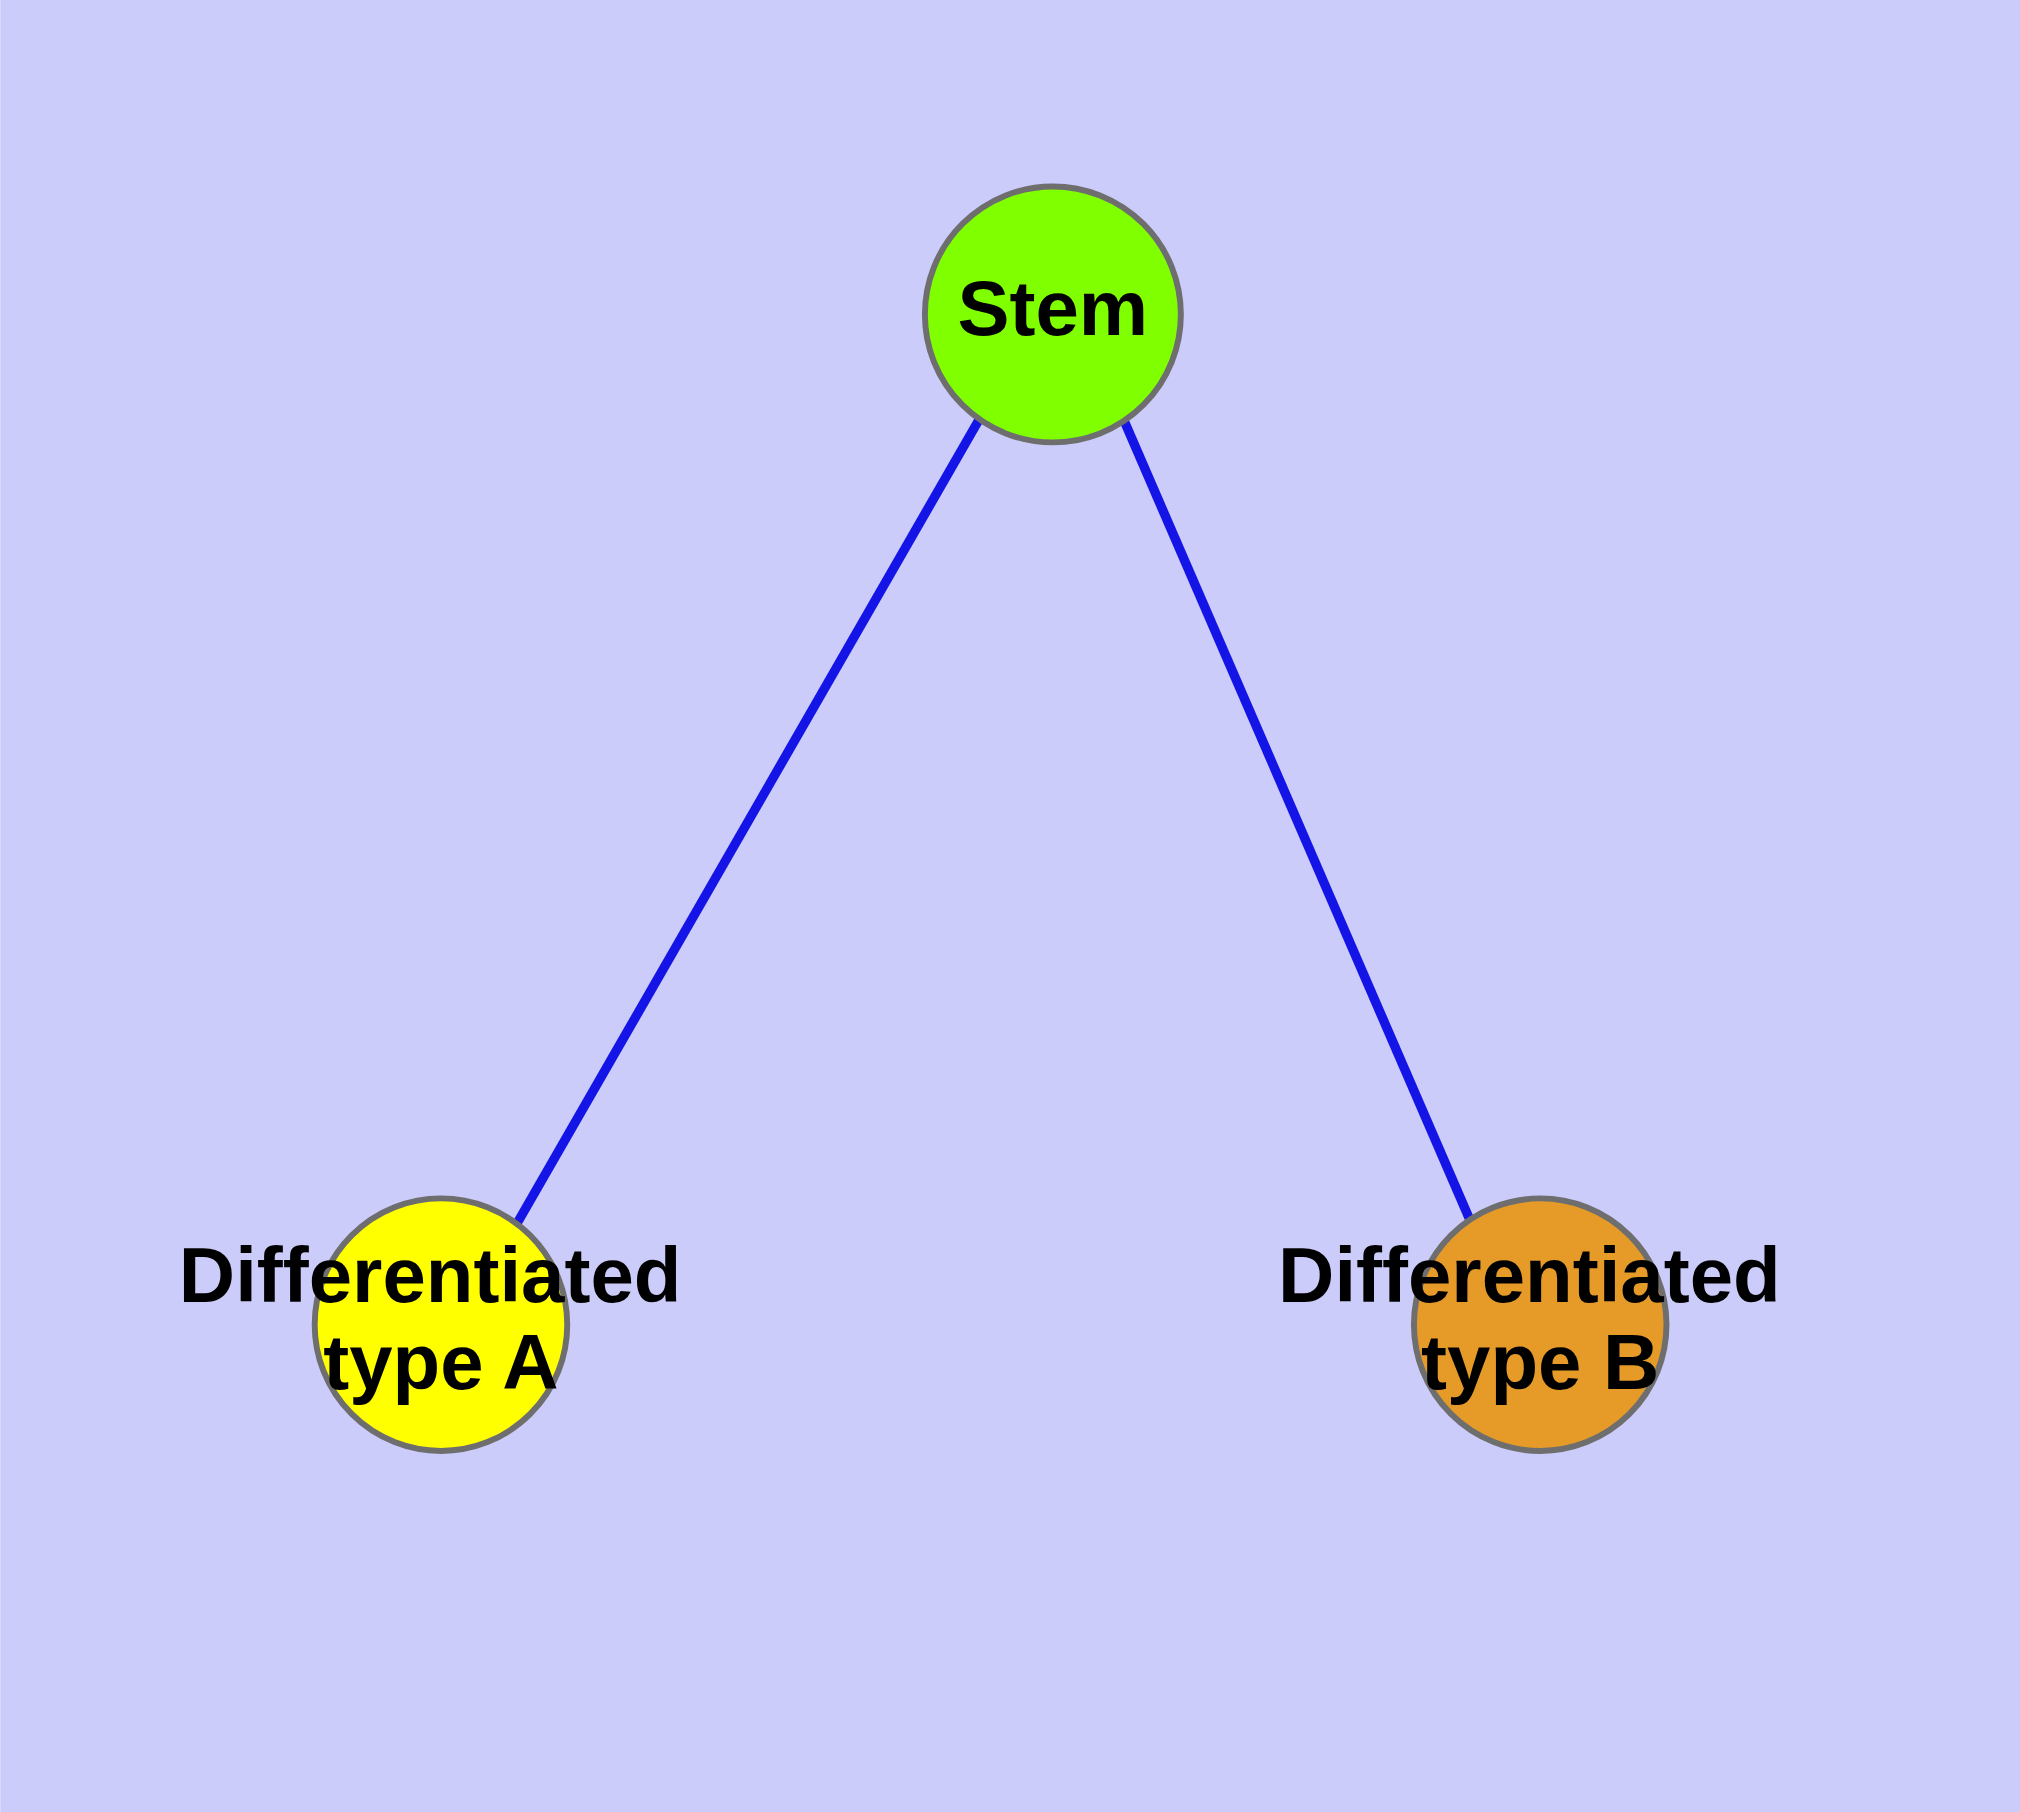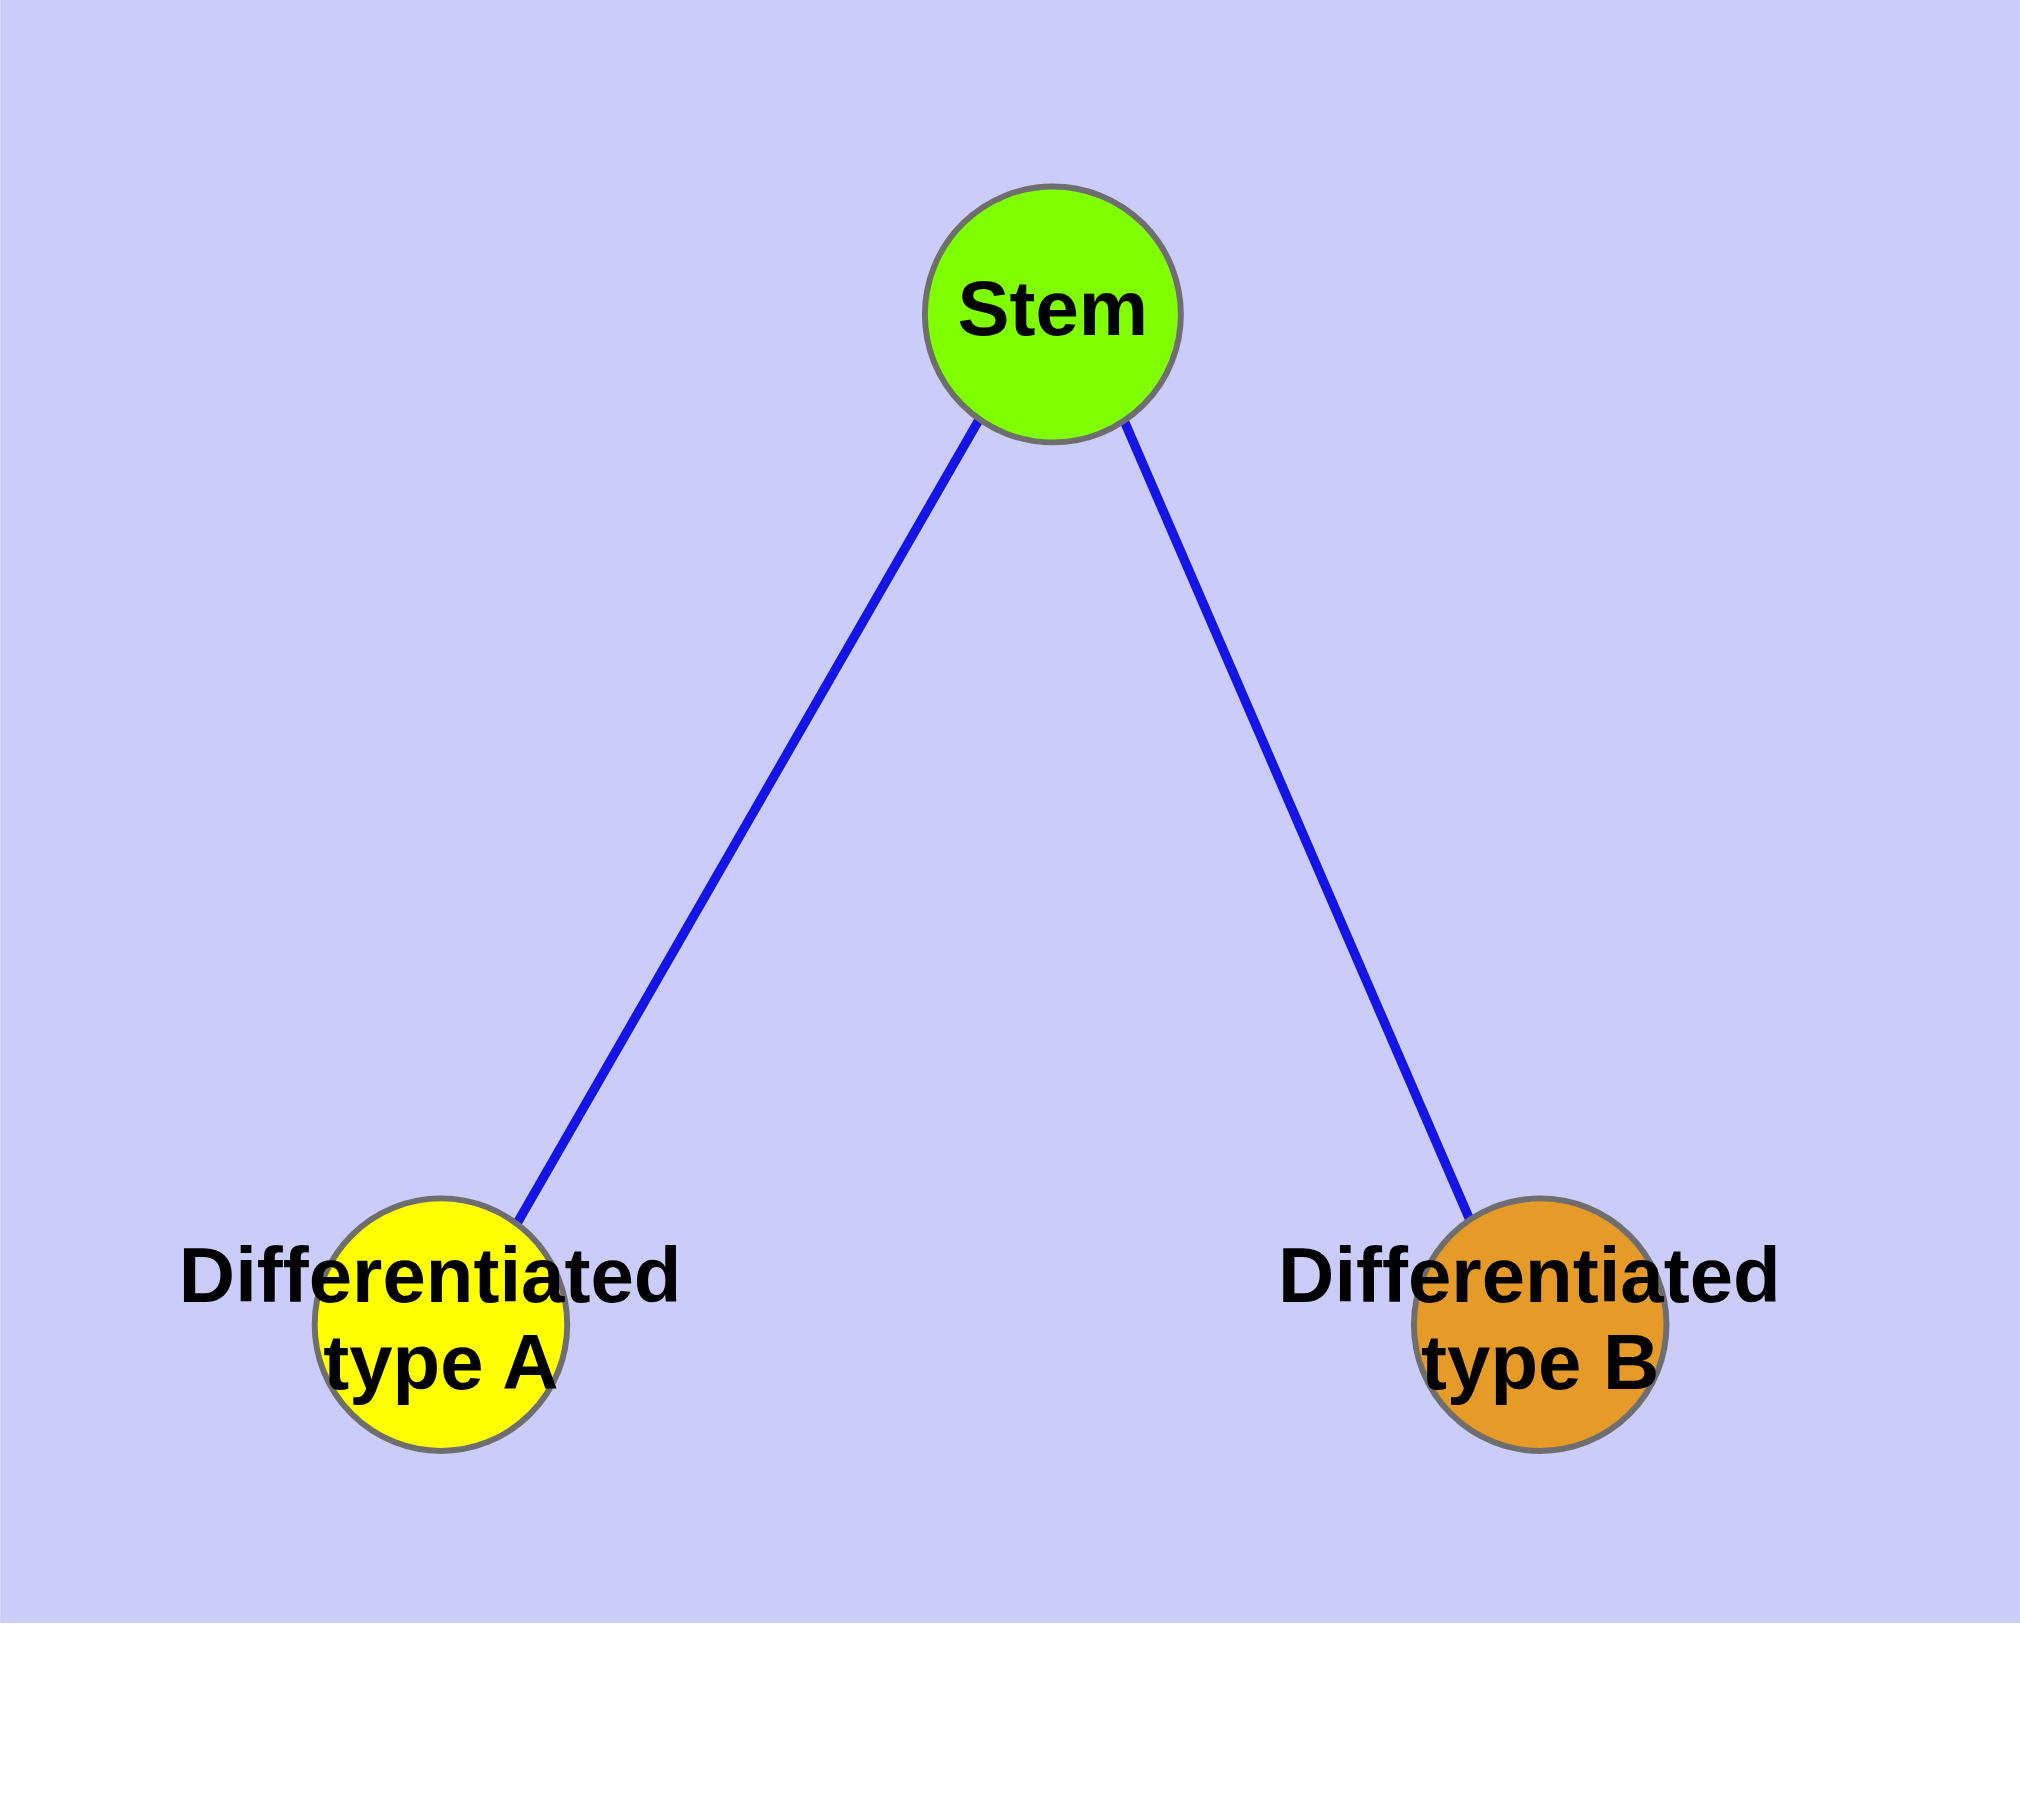--- a/index.html
+++ b/index.html
@@ -27,21 +27,21 @@
     font-family: "Liberation Sans", sans-serif;
     font-weight: bold;
     fill: #000000;
     text-anchor: middle;
     dominant-baseline: middle;
   }
 </style>
 </head>
 <body>
 
-<div id="canvas" style="width: 2021px; height: 1623px;">
+<div id="canvas" style="width: 2021px; height: 1812px;">
   <svg id="graph-svg" viewBox="0 0 2384 2138" xmlns="http://www.w3.org/2000/svg" style="width: 2021px; height: 1812px;">
 
     <rect id="bg-rect" x="0" y="0" width="2384" height="2138" fill="#ccccfa"></rect>
 
     <g id="edges-layer">
       <line id="edge-0" stroke-linecap="butt" x1="1155" y1="495" x2="610" y2="1443" stroke="#1414e6" stroke-width="11"></line>
       <line id="edge-1" stroke-linecap="butt" x1="1325" y1="494" x2="1733" y2="1437" stroke="#1414e6" stroke-width="11"></line>
     </g>
 
     <g id="nodes-layer">

